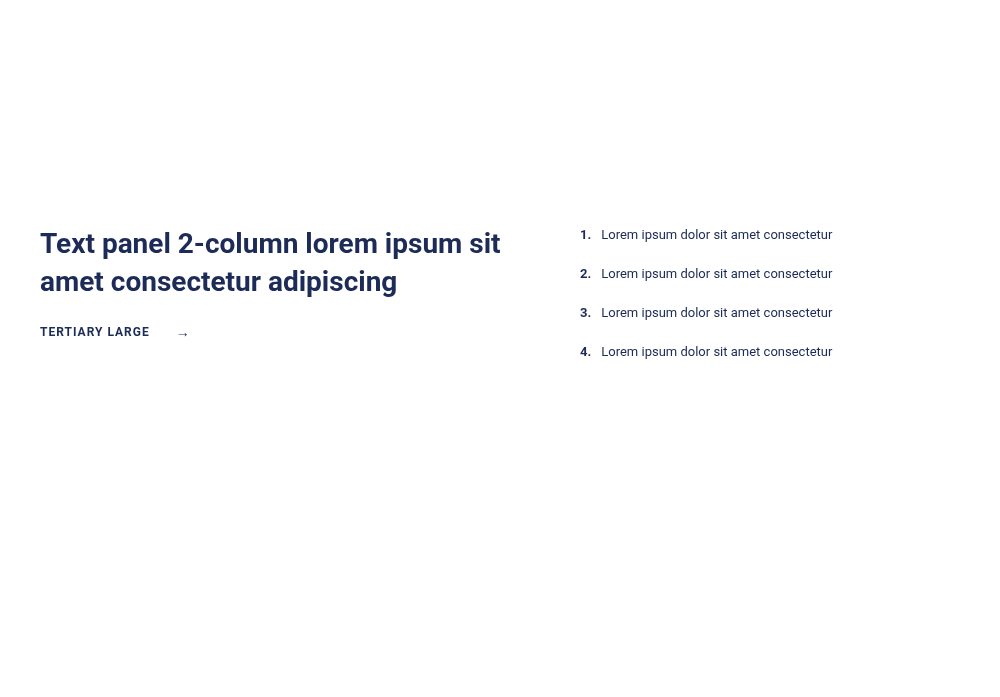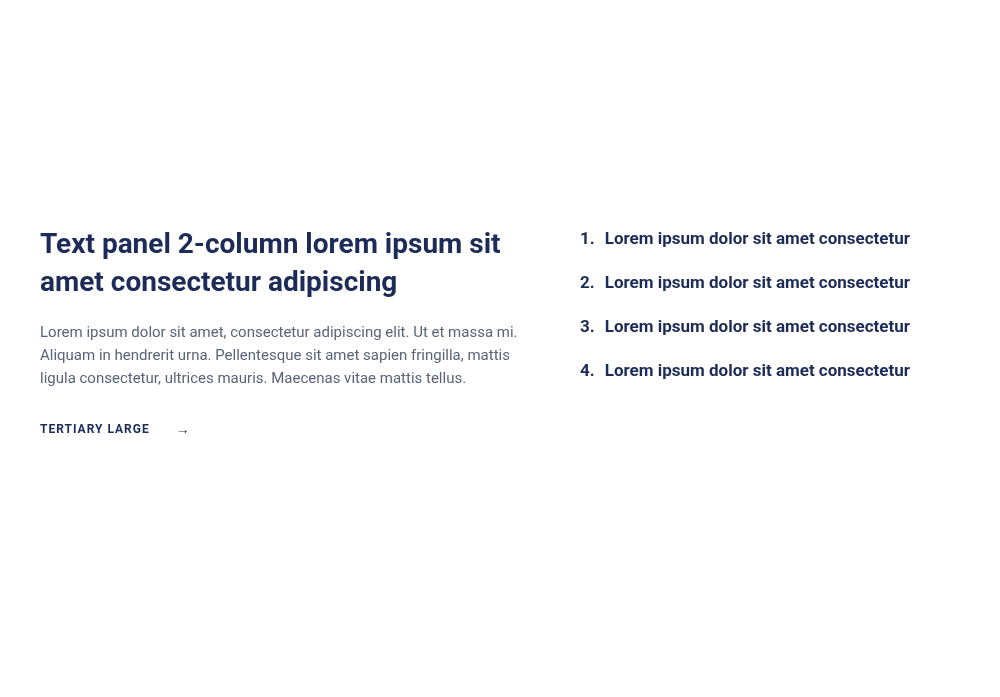--- a/index.html
+++ b/index.html
@@ -54,41 +54,40 @@
       display: inline-block;
       font-size: 14px;
       line-height: 1;
     }
     .list {
       list-style: none;
       counter-reset: item;
     }
     .list-item {
       counter-increment: item;
-      font-size: 17px;
-      font-weight: 700;
+      font-size: 13px;
+      font-weight: 400;
       color: #1c2b57;
       line-height: 1.3;
       margin-bottom: 22px;
       display: flex;
     }
     .list-item::before {
       content: counter(item) ".";
       font-weight: 700;
       color: #1c2b57;
       margin-right: 10px;
     }
   </style>
 </head>
 <body>
 
 <div class="container">
   <div class="left-col">
     <h2 class="heading">Text panel 2-column lorem ipsum sit amet consectetur adipiscing</h2>
-    <p class="body-text">Lorem ipsum dolor sit amet, consectetur adipiscing elit. Ut et massa mi. Aliquam in hendrerit urna. Pellentesque sit amet sapien fringilla, mattis ligula consectetur, ultrices mauris. Maecenas vitae mattis tellus.</p>
     <a class="tertiary-link">
       <span>TERTIARY LARGE</span>
       <span class="arrow-icon">→</span>
     </a>
   </div>
   <div class="right-col">
     <ol class="list">
       <li class="list-item">
           <span>Lorem ipsum dolor sit amet consectetur</span>
         </li>

